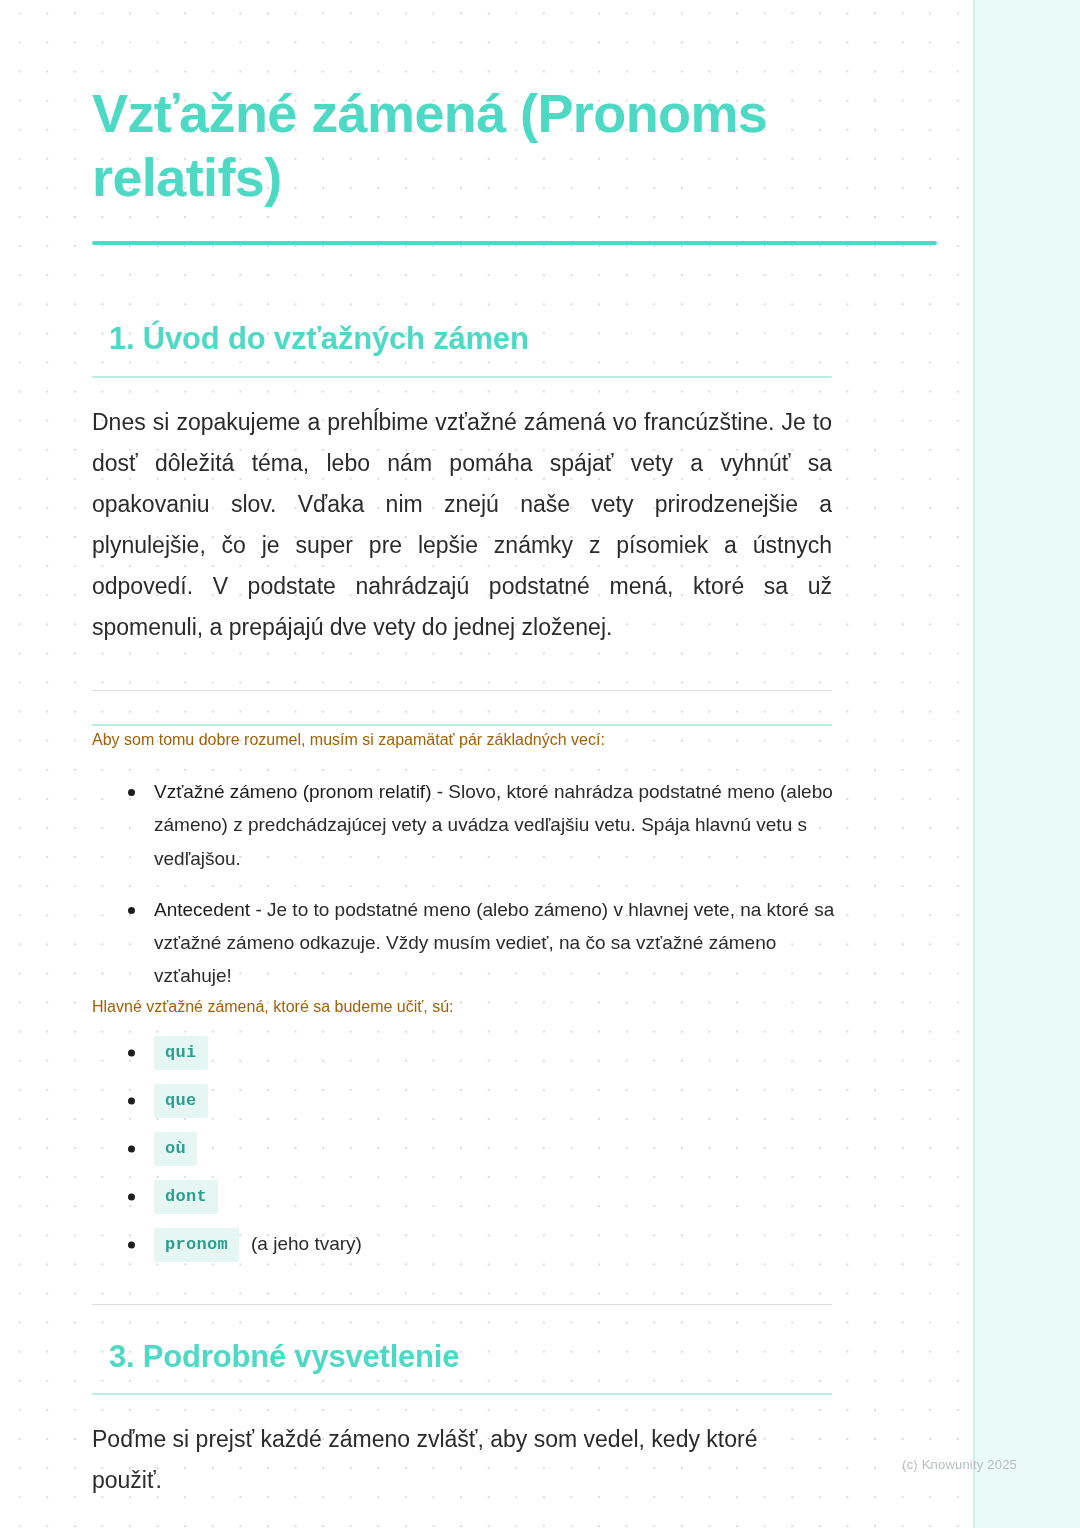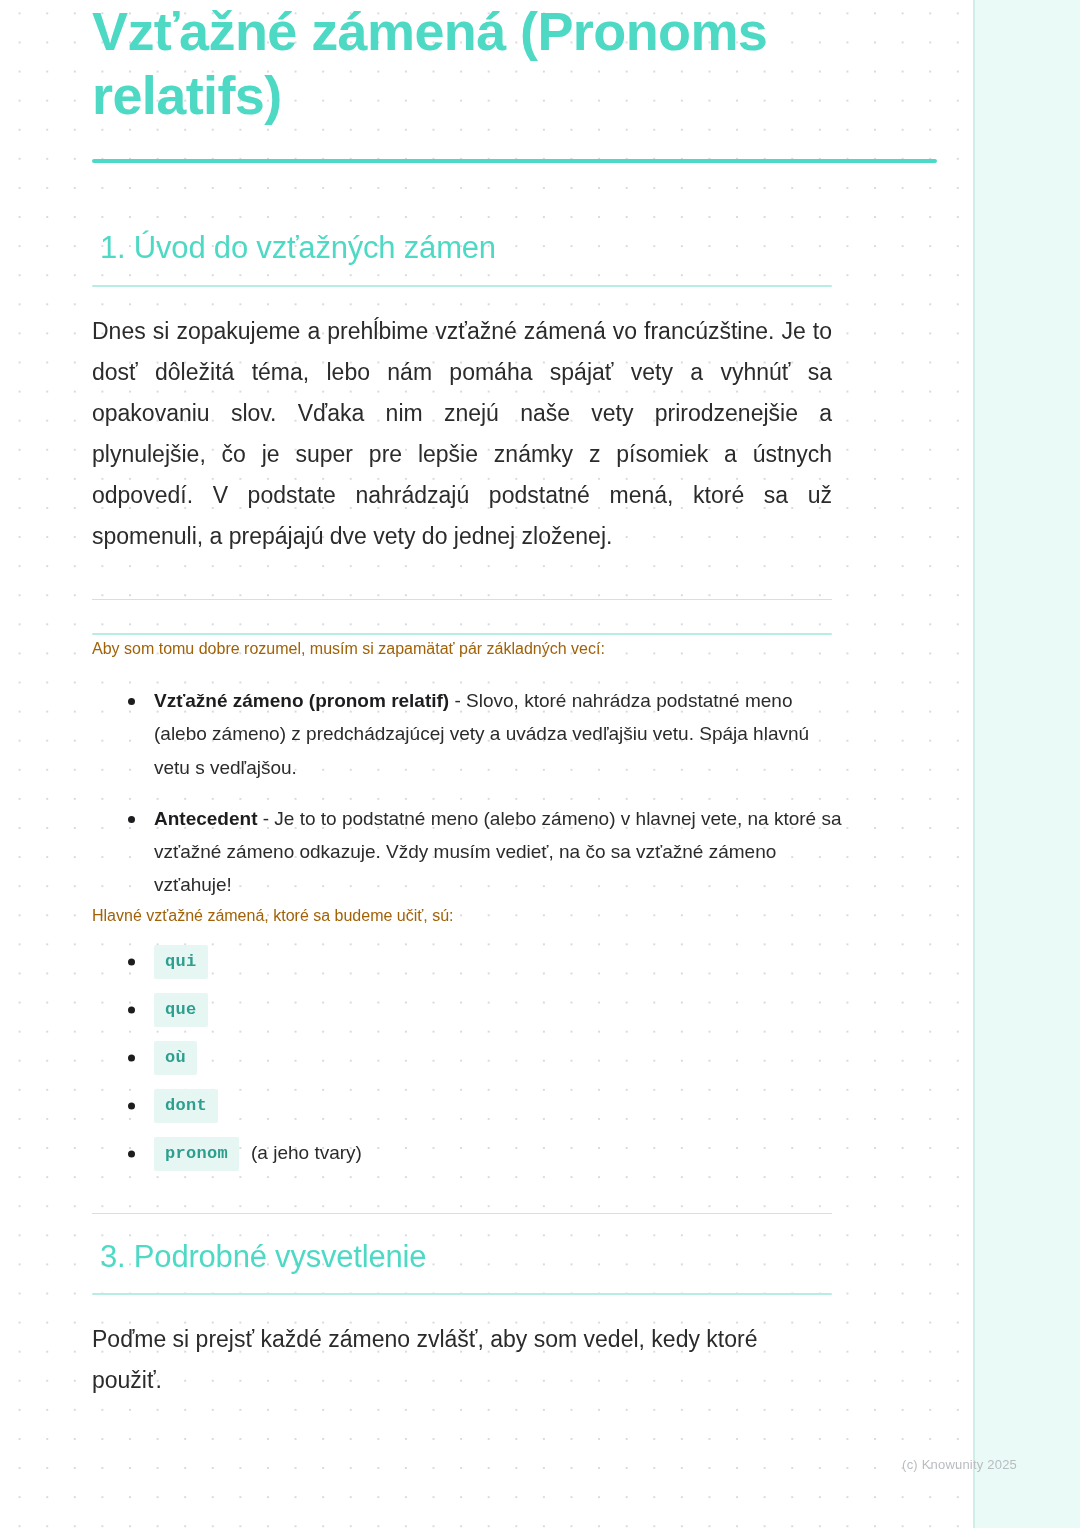--- a/index.html
+++ b/index.html
@@ -56,20 +56,21 @@
   .content {
     position: relative;
     z-index: 3;
     padding: 0 150px 0 92px;
     box-sizing: border-box;
   }
 
   
   .doc-title {
     margin: 0;
+    padding-top: 82px;
     font-size: 54px;
     line-height: 1.18;
     font-weight: 700;
     letter-spacing: -0.6px;
     color: #4ED9C5;
     max-width: 760px;
   }
   .title-rule {
     margin-top: 32px;
     margin-bottom: 0;
@@ -77,24 +78,24 @@
     height: 4px;
     background: #4DD9C8;
     border-radius: 2px;
   }
 
   
   .section {
     position: relative;
   }
   .section-heading {
-    margin: 8px;
+    margin: 17px;
     font-size: 31px;
     line-height: 1.25;
-    font-weight: 400;
+    font-weight: 700;
     letter-spacing: -0.2px;
     color: #4ED9C5;
   }
   .section-rule {
     margin-top: 17px;
     width: 740px;
     height: 2px;
     background: #B8EDE4;
     border-radius: 1px;
   }
@@ -150,21 +151,21 @@
   ul.def-list > li::before {
     content: "";
     position: absolute;
     left: 2px;
     top: 14px;
     width: 7px;
     height: 7px;
     border-radius: 50%;
     background: #1d1d1f;
   }
-  .term { font-weight: 700; color: #1d1d1f; }
+  .term { font-weight: 400; color: #1d1d1f; }
 
   ul.code-list {
     margin: 0;
     padding: 16px 0 0 34px;
     list-style: none;
   }
   ul.code-list > li {
     position: relative;
     padding-left: 28px;
     margin-bottom: 14px;

